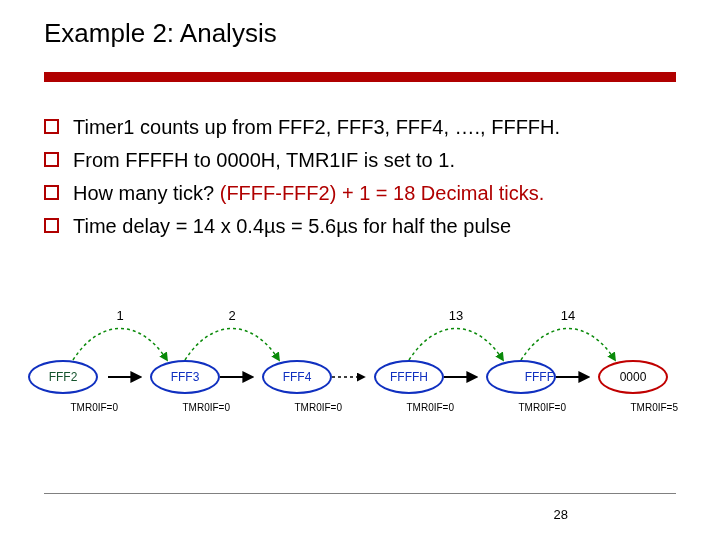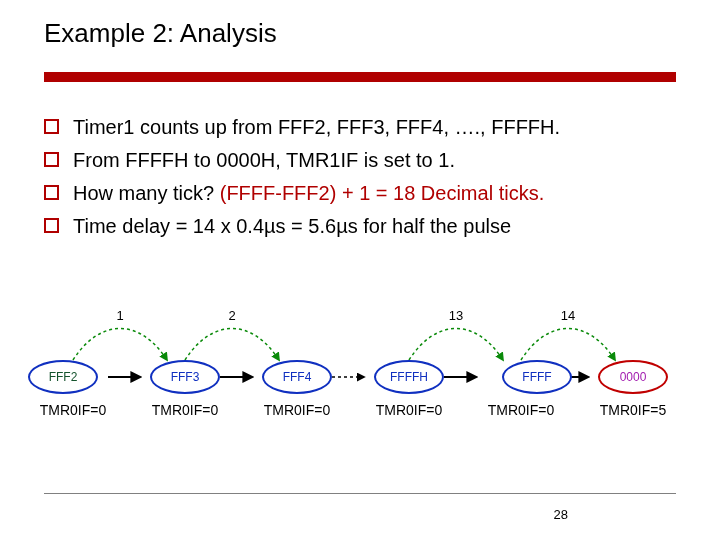--- a/index.html
+++ b/index.html
@@ -77,22 +77,22 @@
     align-items: center;
     justify-content: center;
     font-size: 12px;
     background: #fff;
   }
   .nodelabel { font-size: 12px; }
   .flag {
     position: absolute;
     top: 102px;
     width: 90px;
-    text-align: center;
-    font-size: 14px;
+    text-align: right;
+    font-size: 10px;
   }
   .ticknum {
     position: absolute;
     top: 8px;
     font-size: 13px;
     width: 20px;
     text-align: center;
   }
   svg.links {
     position: absolute;
@@ -181,24 +181,24 @@
       </div>
     <div class="node" style="left: 150px; border-color: rgb(16, 48, 192); color: rgb(16, 48, 192);">
         <span class="nodelabel">FFF3</span>
       </div>
     <div class="node" style="left: 262px; border-color: rgb(16, 48, 192); color: rgb(16, 48, 192);">
         <span class="nodelabel">FFF4</span>
       </div>
     <div class="node" style="left: 374px; border-color: rgb(16, 48, 192); color: rgb(16, 48, 192);">
         <span class="nodelabel">FFFFH</span>
       </div>
-    <div class="node" style="left: 502px; border-color: rgb(16, 48, 192); color: rgb(16, 48, 192);">
+    <div class="node" style="left: 486px; border-color: rgb(16, 48, 192); color: rgb(16, 48, 192); justify-content: flex-end;">
         <span class="nodelabel">FFFF</span>
       </div>
-    <div class="node" style="left: 598px; border-color: rgb(192, 0, 0); color: #a21caf; text-align: center;">
+    <div class="node" style="left: 598px; border-color: rgb(192, 0, 0); color: #000000; text-align: center;">
         <span class="nodelabel">0000</span>
       </div>
 
     <div class="flag" style="left:28px">TMR0IF=0</div>
     <div class="flag" style="left:140px">TMR0IF=0</div>
     <div class="flag" style="left:252px">TMR0IF=0</div>
     <div class="flag" style="left:364px">TMR0IF=0</div>
     <div class="flag" style="left:476px">TMR0IF=0</div>
     <div class="flag" style="left:588px">TMR0IF=5</div>
   </div>

